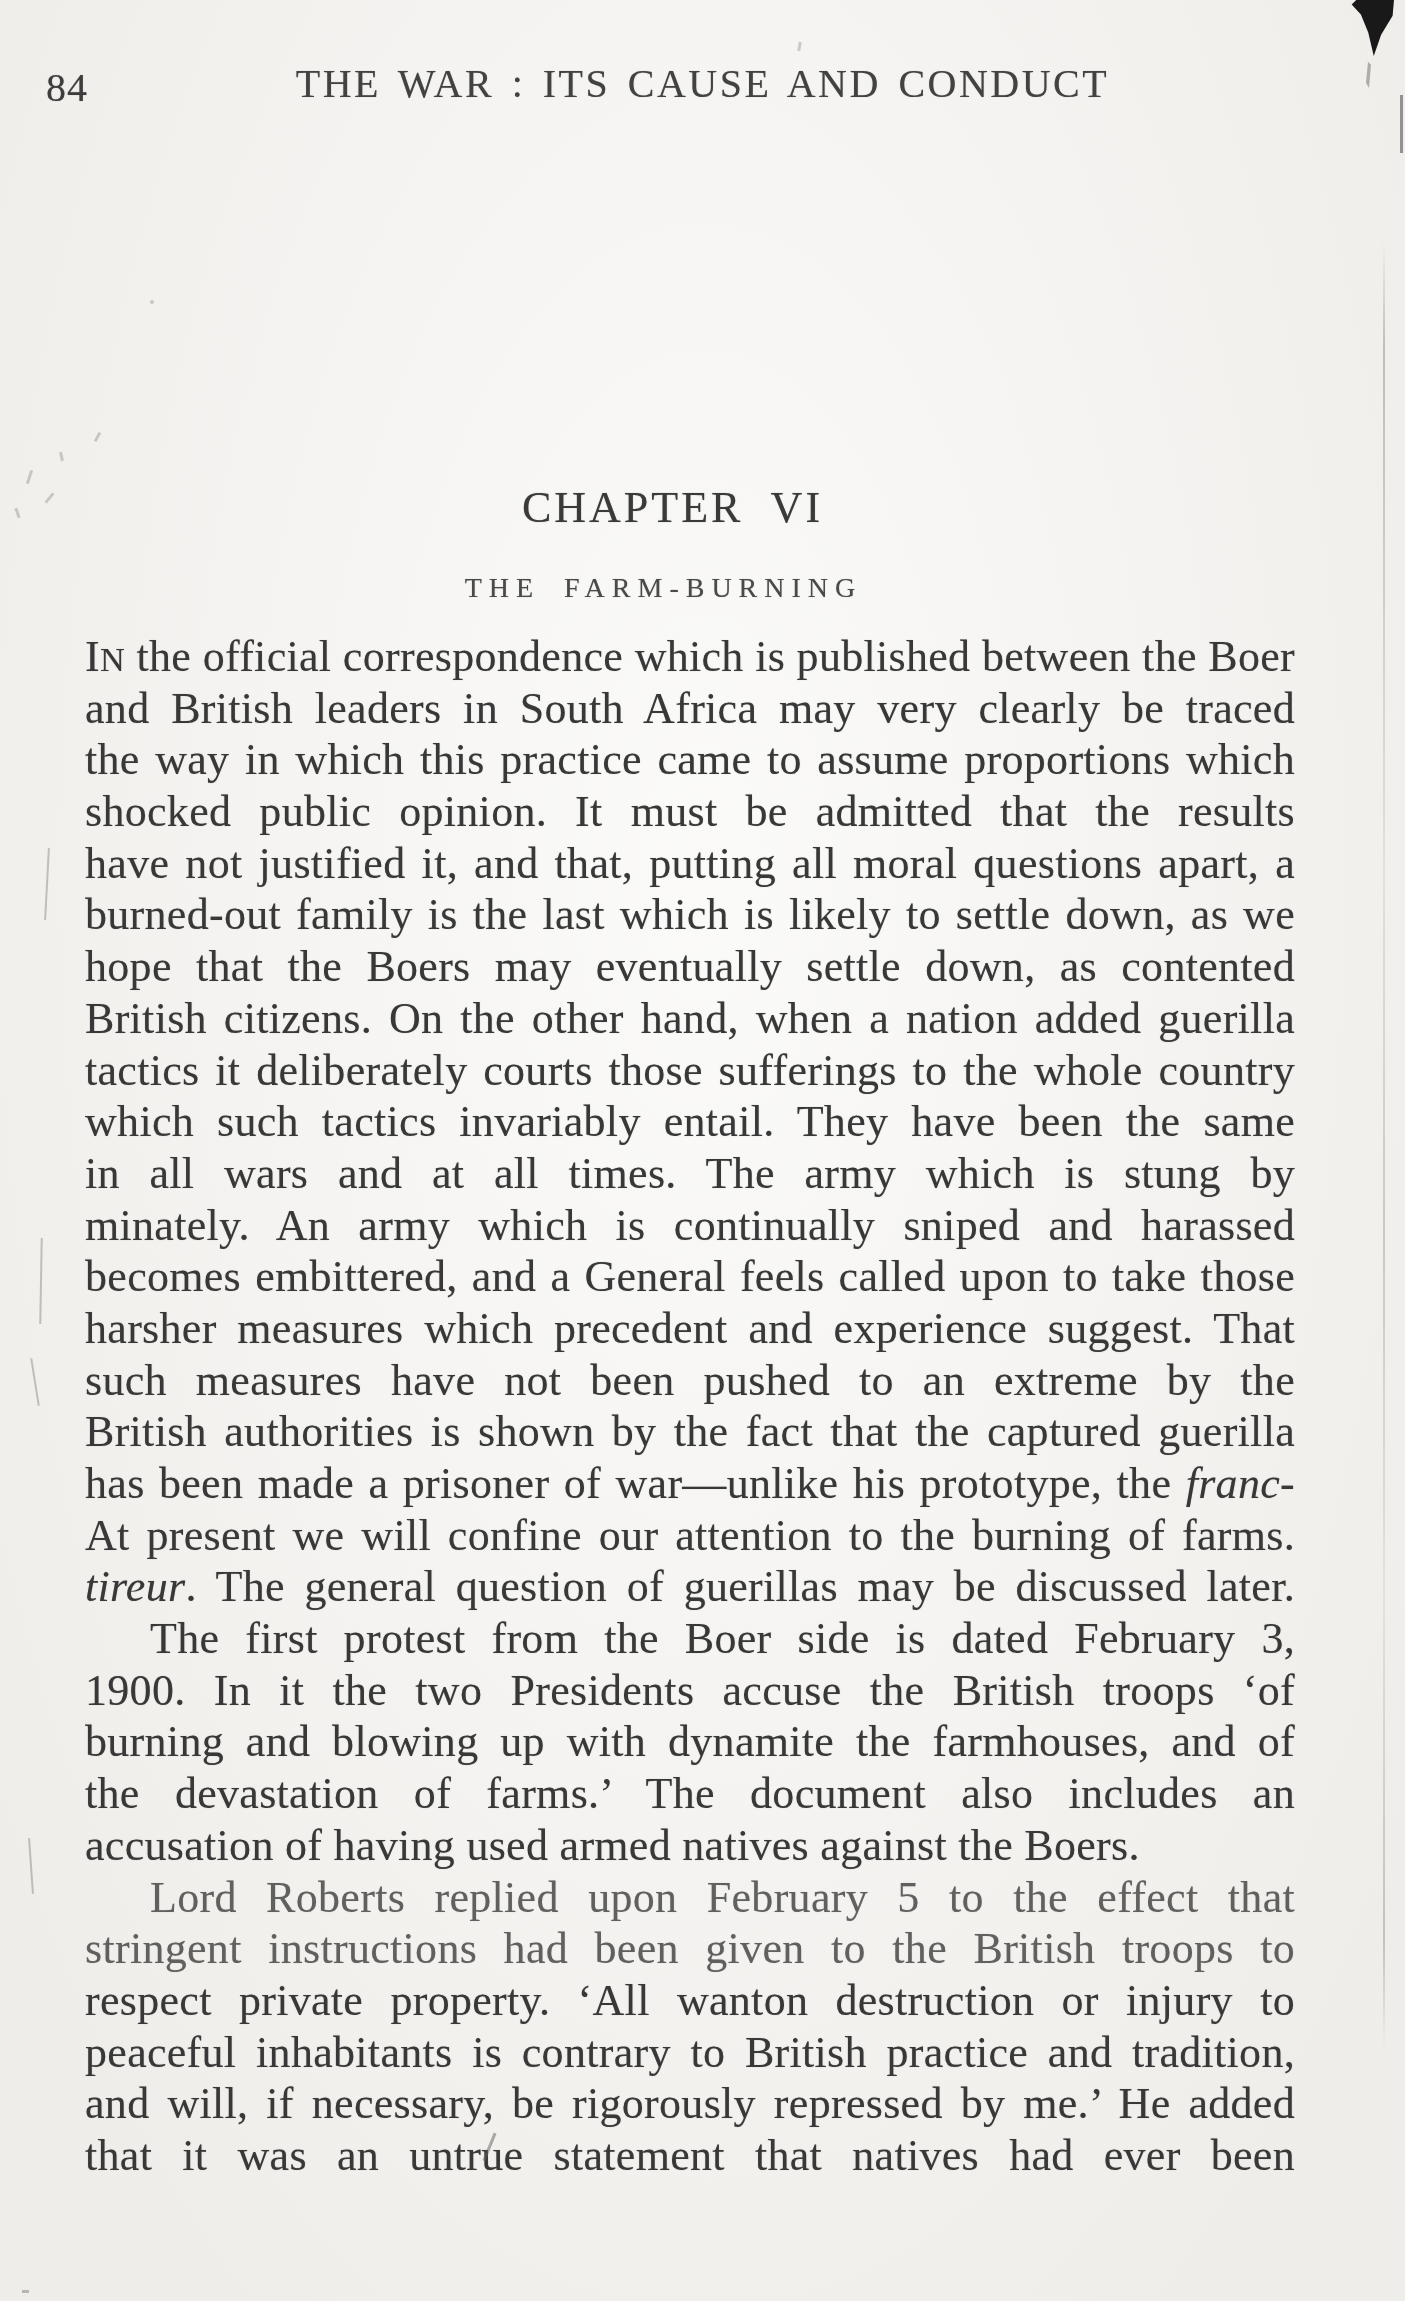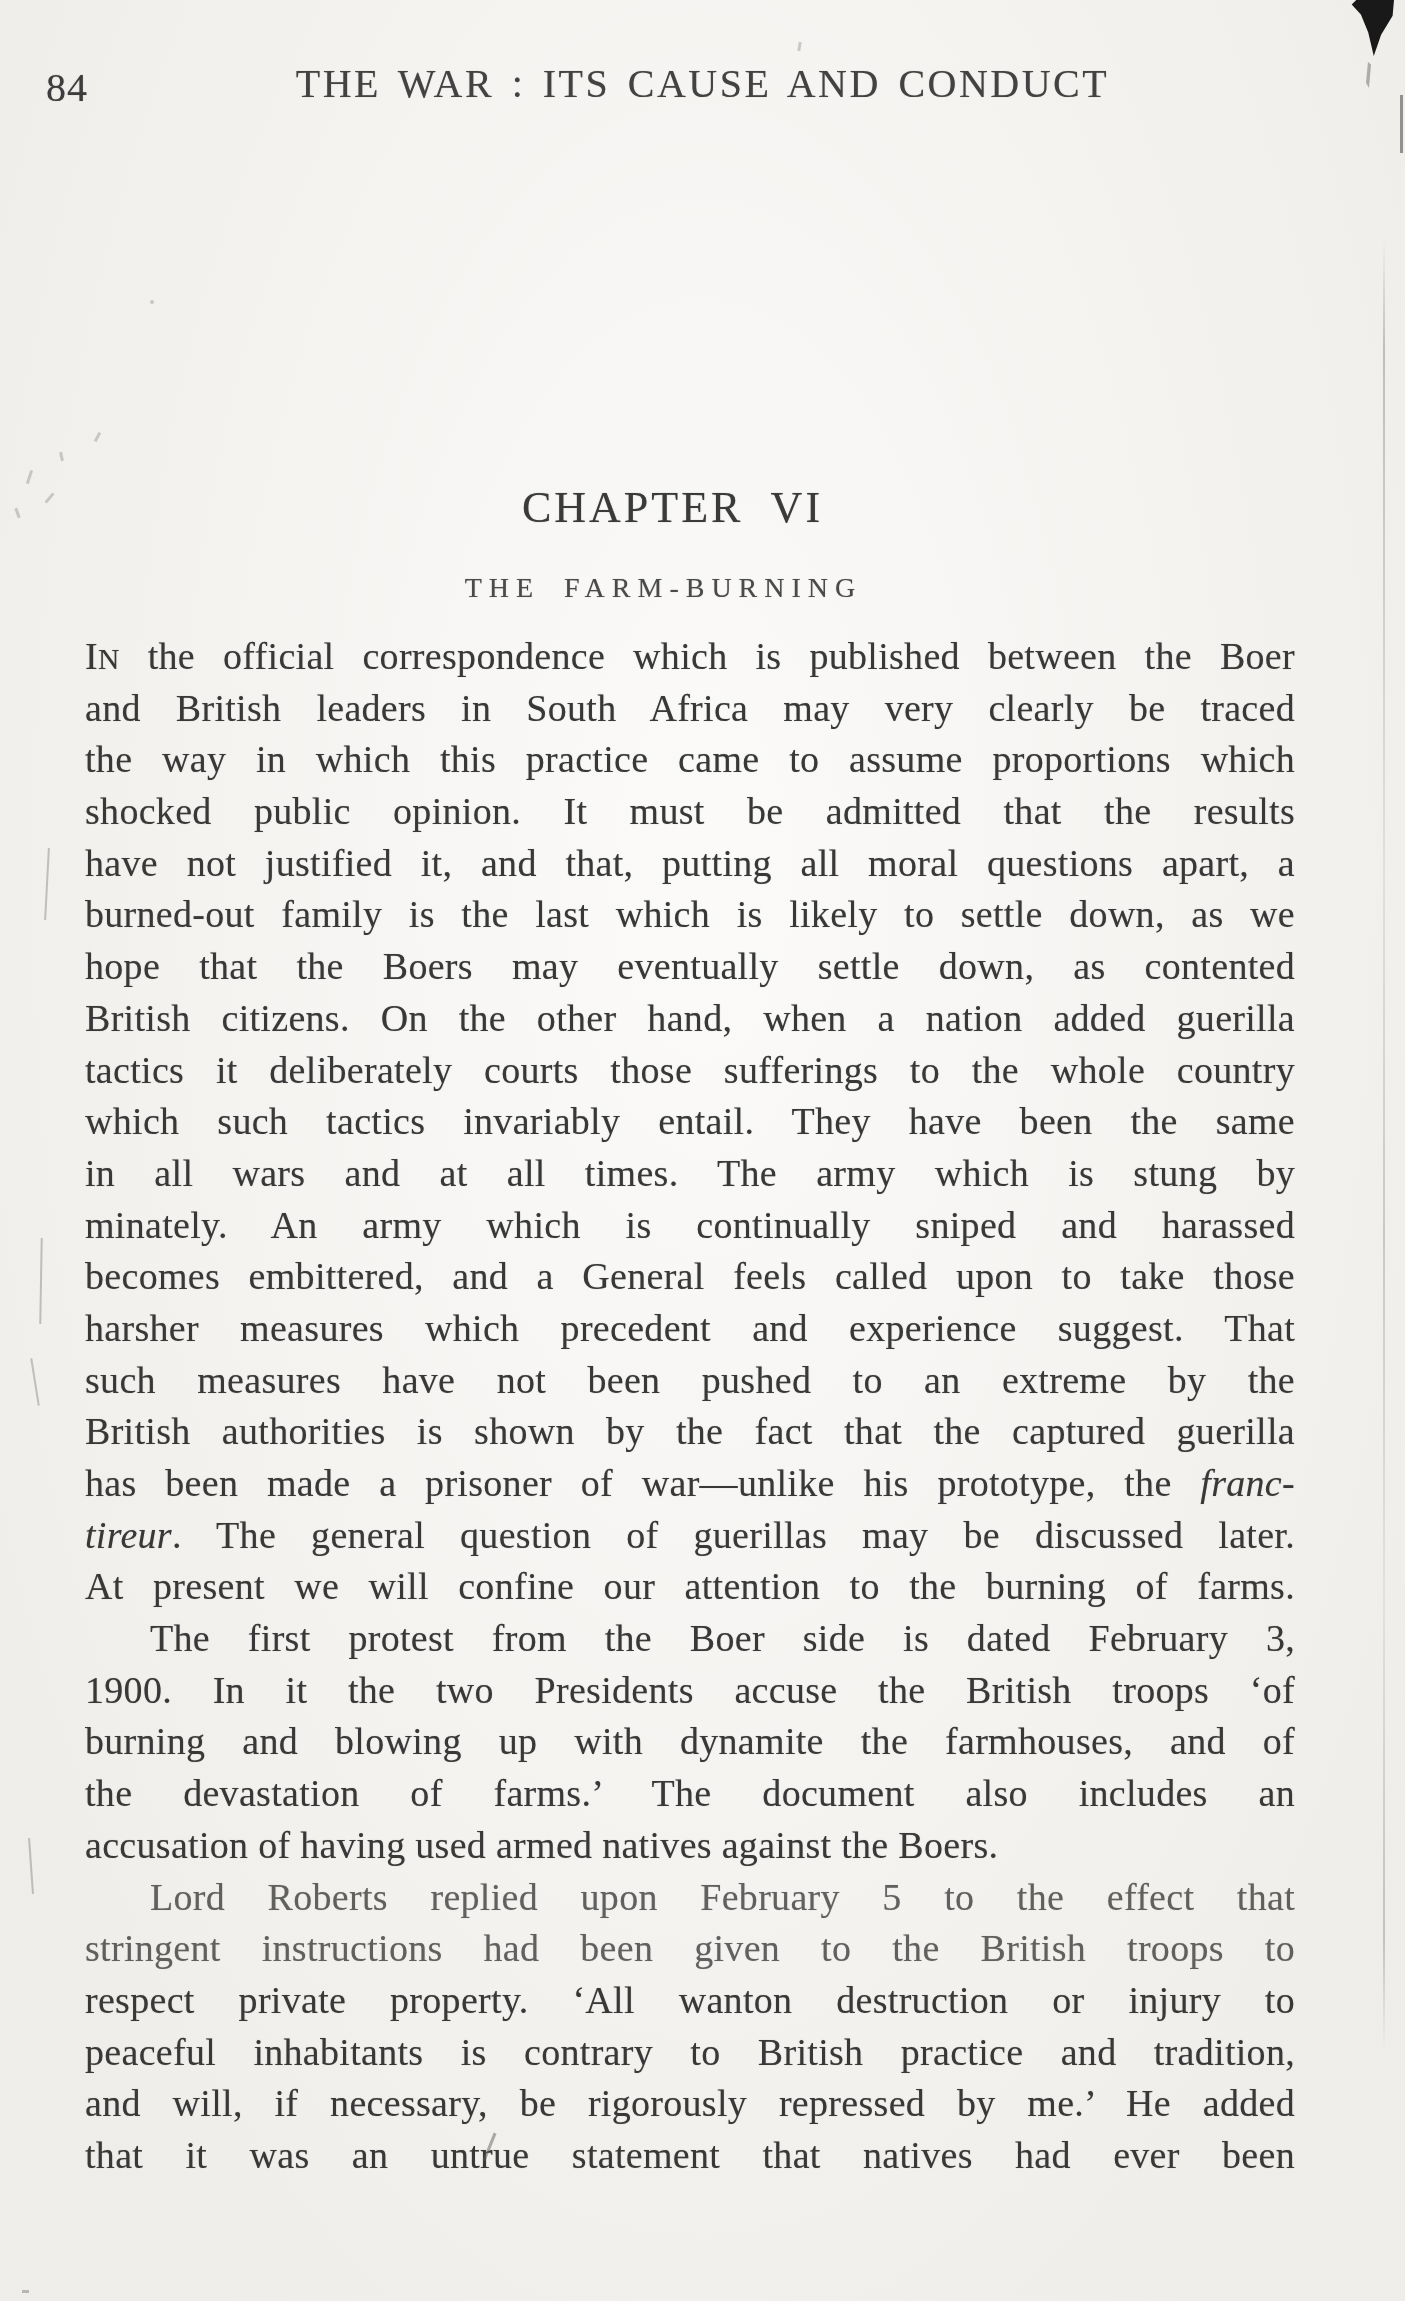--- a/index.html
+++ b/index.html
@@ -34,21 +34,21 @@
   }
   .subtitle{
     position:absolute;top:572px;left:0;right:0;margin:0;
     text-align:center;padding-right:78px;
     font-size:28px;font-weight:normal;letter-spacing:7px;word-spacing:10px;
     color:#4a4a4a;text-shadow:0 0 1px rgba(74,74,74,.45);
   }
   
   .body-text{
     position:absolute;top:631px;left:85px;width:1210px;
-    font-size:38px;line-height:51.7px;letter-spacing:.3px;
+    font-size:44px;line-height:51.7px;letter-spacing:.3px;
     text-shadow:0 0 1px rgba(56,56,56,.38);
     font-family:Liberation Serif, serif;
   }
   .line{height:51.7px;text-align:justify;white-space:normal;}
   .line.j{text-align-last:justify;}
   .line.ind{text-indent:65px;}
   .line.light{opacity:.78;}
   .line .i{font-style:italic;}
   .line .sc{font-size:.78em;}
   
@@ -104,22 +104,22 @@
       <div class="line j"><span>British citizens. On the other hand, when a nation added guerilla</span></div>
       <div class="line j"><span>tactics it deliberately courts those sufferings to the whole country</span></div>
       <div class="line j"><span>which such tactics invariably entail. They have been the same</span></div>
       <div class="line j"><span>in all wars and at all times. The army which is stung by</span></div>
       <div class="line j"><span>minately. An army which is continually sniped and harassed</span></div>
       <div class="line j"><span>becomes embittered, and a General feels called upon to take those</span></div>
       <div class="line j"><span>harsher measures which precedent and experience suggest. That</span></div>
       <div class="line j"><span>such measures have not been pushed to an extreme by the</span></div>
       <div class="line j"><span>British authorities is shown by the fact that the captured guerilla</span></div>
       <div class="line j"><span>has been made a prisoner of war—unlike his prototype, the </span><span class="i">franc-</span></div>
+      <div class="line j"><span>At present we will confine our attention to the burning of farms.</span></div>
       <div class="line j"><span class="i">tireur</span><span>. The general question of guerillas may be discussed later.</span></div>
-      <div class="line j"><span>At present we will confine our attention to the burning of farms.</span></div>
       <div class="line j ind"><span>The first protest from the Boer side is dated February 3,</span></div>
       <div class="line j"><span>1900. In it the two Presidents accuse the British troops ‘of</span></div>
       <div class="line j"><span>burning and blowing up with dynamite the farmhouses, and of</span></div>
       <div class="line j"><span>the devastation of farms.’ The document also includes an</span></div>
       <div class="line"><span>accusation of having used armed natives against the Boers.</span></div>
       <div class="line j ind light"><span>Lord Roberts replied upon February 5 to the effect that</span></div>
       <div class="line j light"><span>stringent instructions had been given to the British troops to</span></div>
       <div class="line j"><span>respect private property. ‘All wanton destruction or injury to</span></div>
       <div class="line j"><span>peaceful inhabitants is contrary to British practice and tradition,</span></div>
       <div class="line j"><span>and will, if necessary, be rigorously repressed by me.’ He added</span></div>

